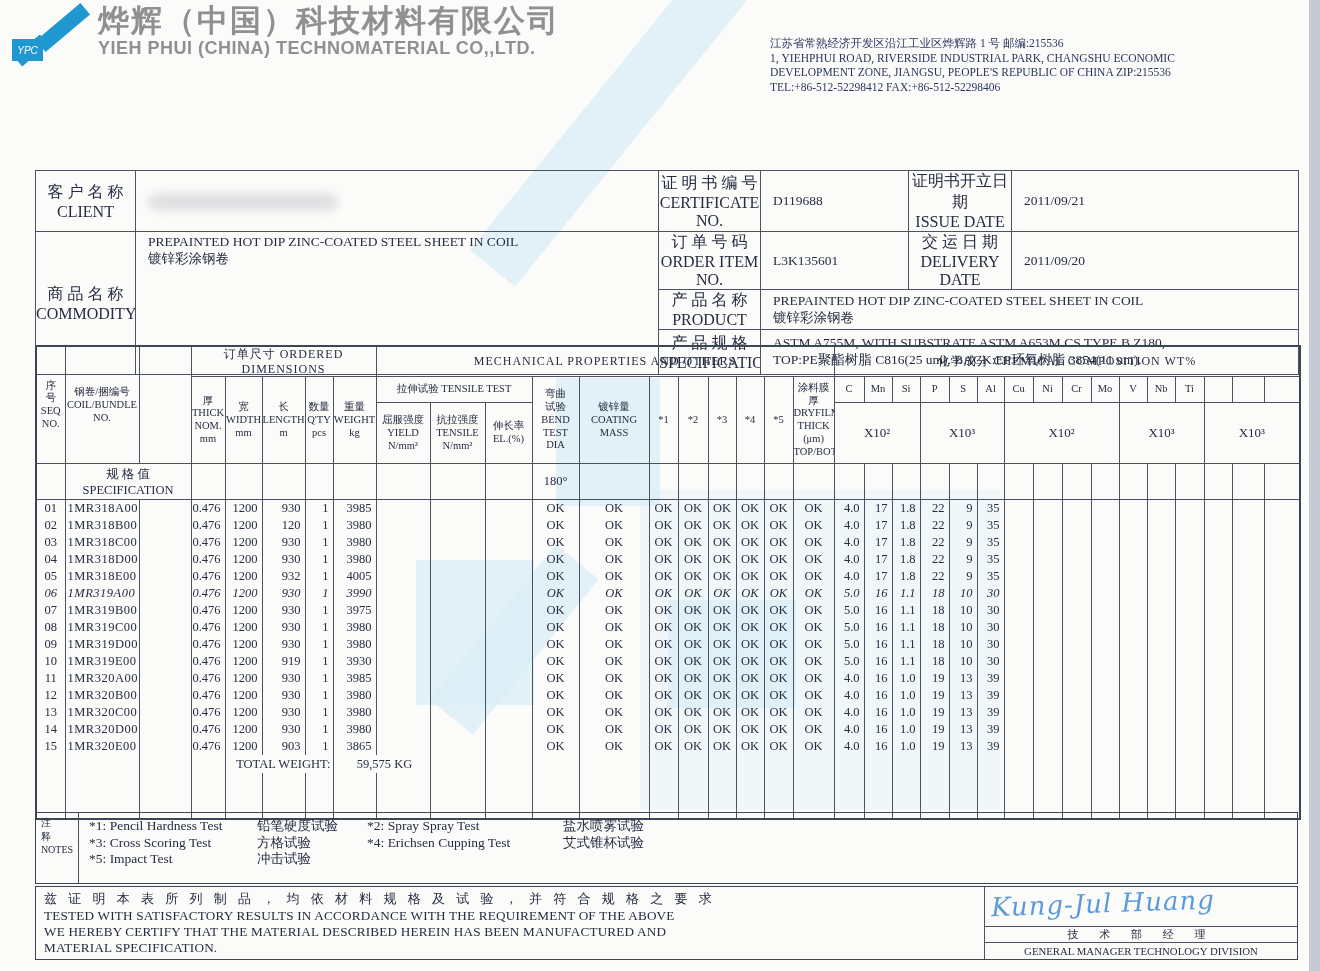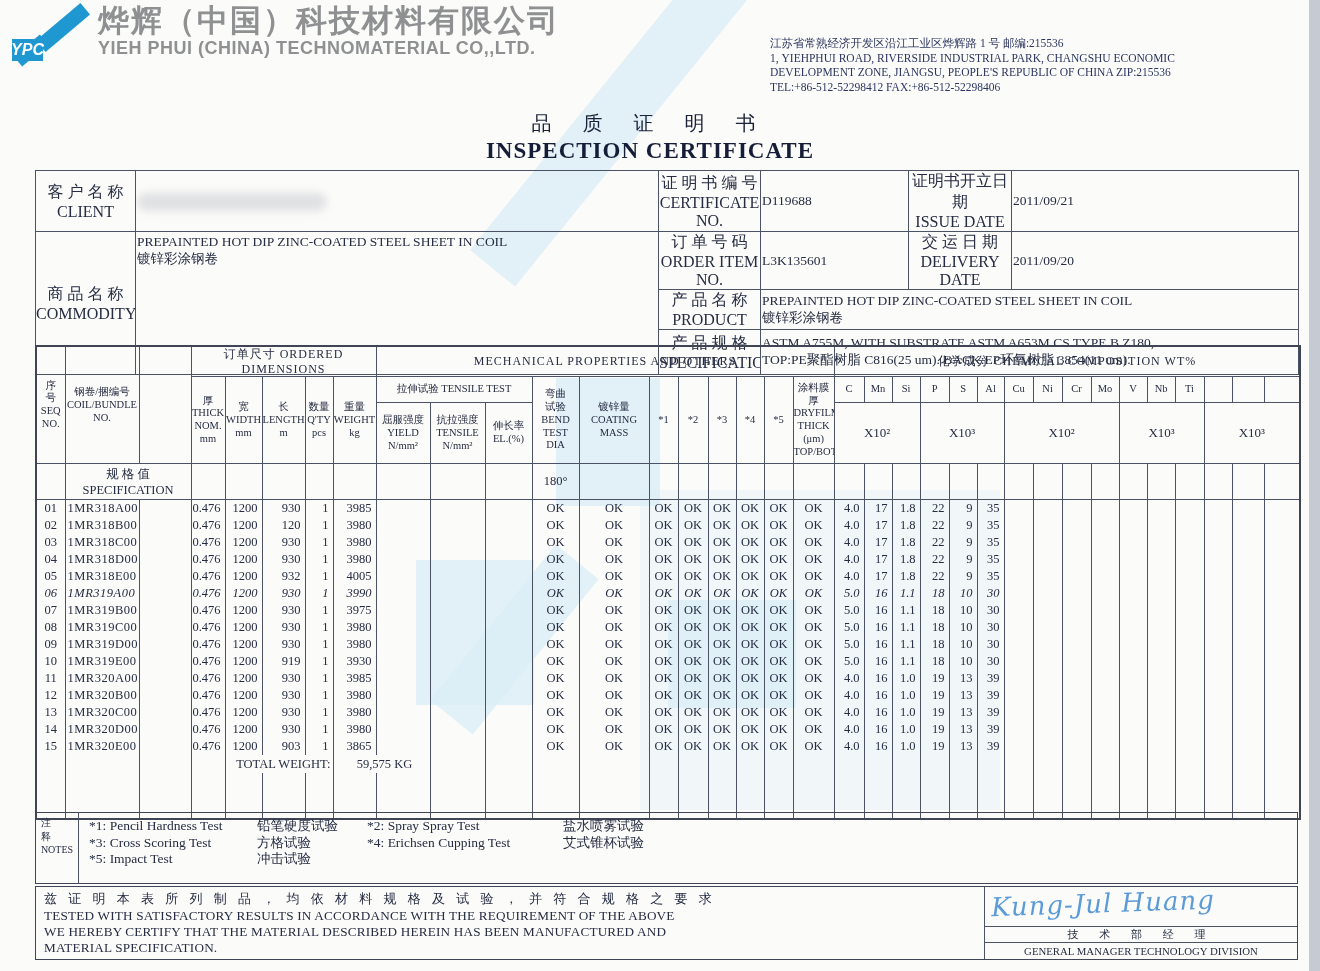--- a/index.html
+++ b/index.html
@@ -9,41 +9,41 @@
   
   .wm{position:absolute;background:#d9edf5;opacity:.75;z-index:0;}
   .tint{position:absolute;background:rgba(214,238,247,.28);z-index:0;}
   .scan-edge{position:absolute;right:0;top:0;width:11px;height:100%;background:#c6cbd3;z-index:5;}
   
   .logo{position:absolute;left:12px;top:6px;width:84px;height:60px;z-index:2;}
   .logo .st{position:absolute;background:#1f98d2;}
   .logo .s1{width:58px;height:15px;left:22px;top:14px;transform:rotate(-40deg);}
   .logo .s2{width:34px;height:13px;left:2px;top:38px;transform:rotate(-40deg);}
   .logo .sq{position:absolute;left:0;top:33px;width:31px;height:22px;background:#1f98d2;
-            color:#fff;font-family:"Liberation Sans",sans-serif;font-weight:bold;font-style:italic;
-            font-size:16px;display:flex;align-items:center;justify-content:center;}
+            color:#fff;font-family:"Liberation Sans",sans-serif;font-weight:normal;font-style:italic;
+            font-size:10px;display:flex;align-items:center;justify-content:center;}
   .company{position:absolute;left:98px;top:4px;z-index:2;}
   .company .cn{font-size:31px;font-weight:bold;color:#8f9092;letter-spacing:2px;line-height:1.1;}
   .company .en{font-size:18px;font-weight:bold;color:#8f9092;letter-spacing:.5px;
                font-family:"Liberation Sans",sans-serif;}
   .address{position:absolute;left:770px;top:36px;width:470px;font-size:11.5px;line-height:1.28;
            color:#2c3560;z-index:2;}
   
   .title{position:absolute;left:35px;top:110px;width:1230px;text-align:center;z-index:2;}
   .title .cn{font-size:20px;letter-spacing:13px;color:#1b2238;}
   .title .en{font-size:23px;font-weight:bold;letter-spacing:1px;color:#151d38;margin-top:1px;}
   
   table{border-collapse:collapse;table-layout:fixed;z-index:1;position:absolute;background:transparent;}
   th,td{padding:0;overflow:hidden;}
   
   .info{left:35px;top:170px;width:1263px;}
   .info th,.info td{border:1px solid #4b5263;vertical-align:middle;}
   .info th{font-weight:normal;}
   .info .lbl{text-align:center;}
-  .info .val{font-size:13.5px;padding-left:1px;}
+  .info .val{font-size:13.5px;padding-left:12px;}
   .info .val .line{display:block;line-height:1.25;}
   .redact{display:inline-block;width:190px;height:18px;margin-top:6px;border-radius:9px;
           background:#c9cbd0;filter:blur(4px);opacity:.55;}
   
   .main{left:35px;top:345px;width:1264px;border:2px solid #3f4554;}
   .main th{border:1px solid #4b5263;font-weight:normal;font-size:10.5px;line-height:1.22;
            text-align:center;vertical-align:middle;}
   .main .gh{font-size:12px;letter-spacing:1px;}
   .main .mult{font-size:13px;}
   .main tr.spec td{border-left:1px solid #4b5263;border-bottom:1px solid #4b5263;font-size:12.5px;}
@@ -99,24 +99,20 @@
   </div>
   <div class="company">
     <div class="cn">烨辉（中国）科技材料有限公司</div>
     <div class="en">YIEH PHUI (CHINA) TECHNOMATERIAL CO,,LTD.</div>
   </div>
   <div class="address pre">江苏省常熟经济开发区沿江工业区烨辉路 1 号 邮编:215536
 1, YIEHPHUI ROAD, RIVERSIDE INDUSTRIAL PARK, CHANGSHU ECONOMIC
 DEVELOPMENT ZONE, JIANGSU, PEOPLE'S REPUBLIC OF CHINA ZIP:215536
 TEL:+86-512-52298412  FAX:+86-512-52298406</div>
 
-  <div class="title">
-    <div class="cn">品 质 证 明 书</div>
-    <div class="en">INSPECTION CERTIFICATE</div>
-  </div>
 
   <table class="info">
     <colgroup>
         <col style="width:100px">
         <col style="width:523px">
         <col style="width:102px">
         <col style="width:148px">
         <col style="width:103px">
         <col style="width:287px">
       </colgroup>

